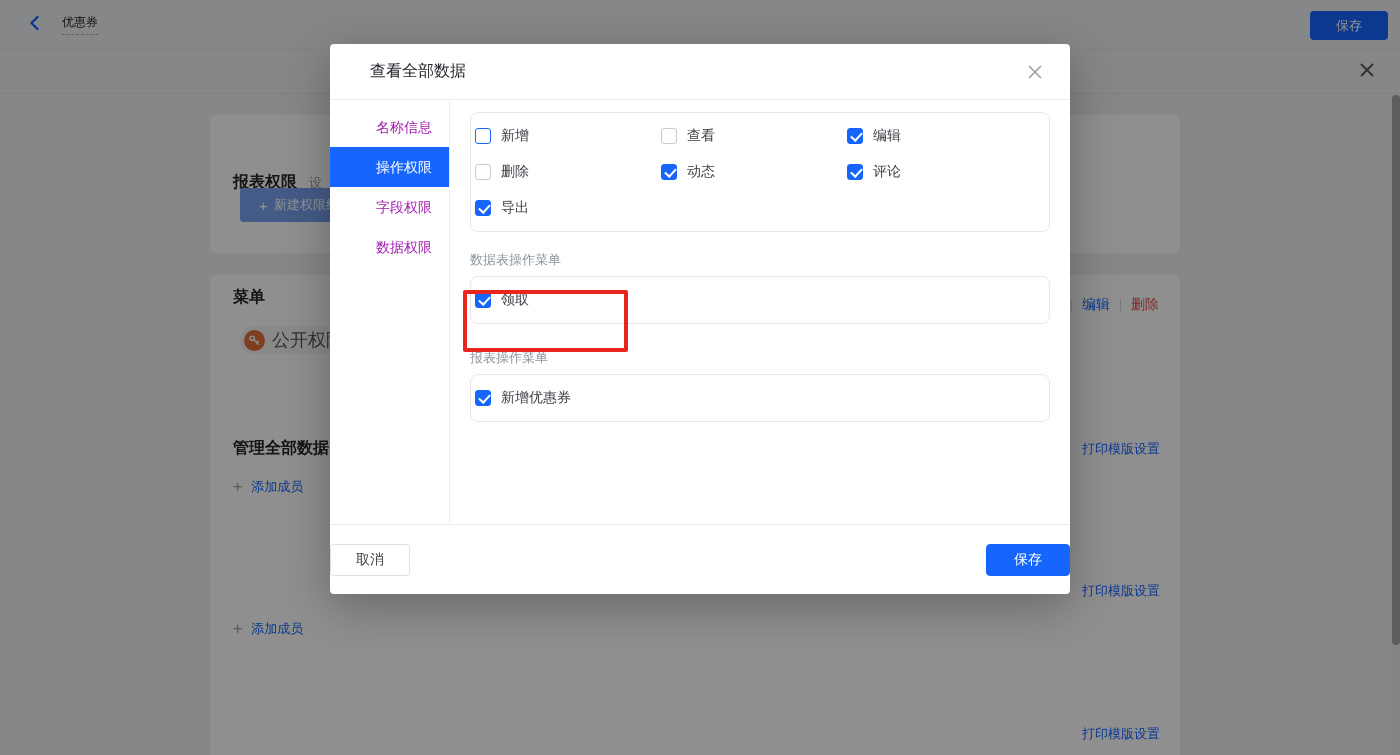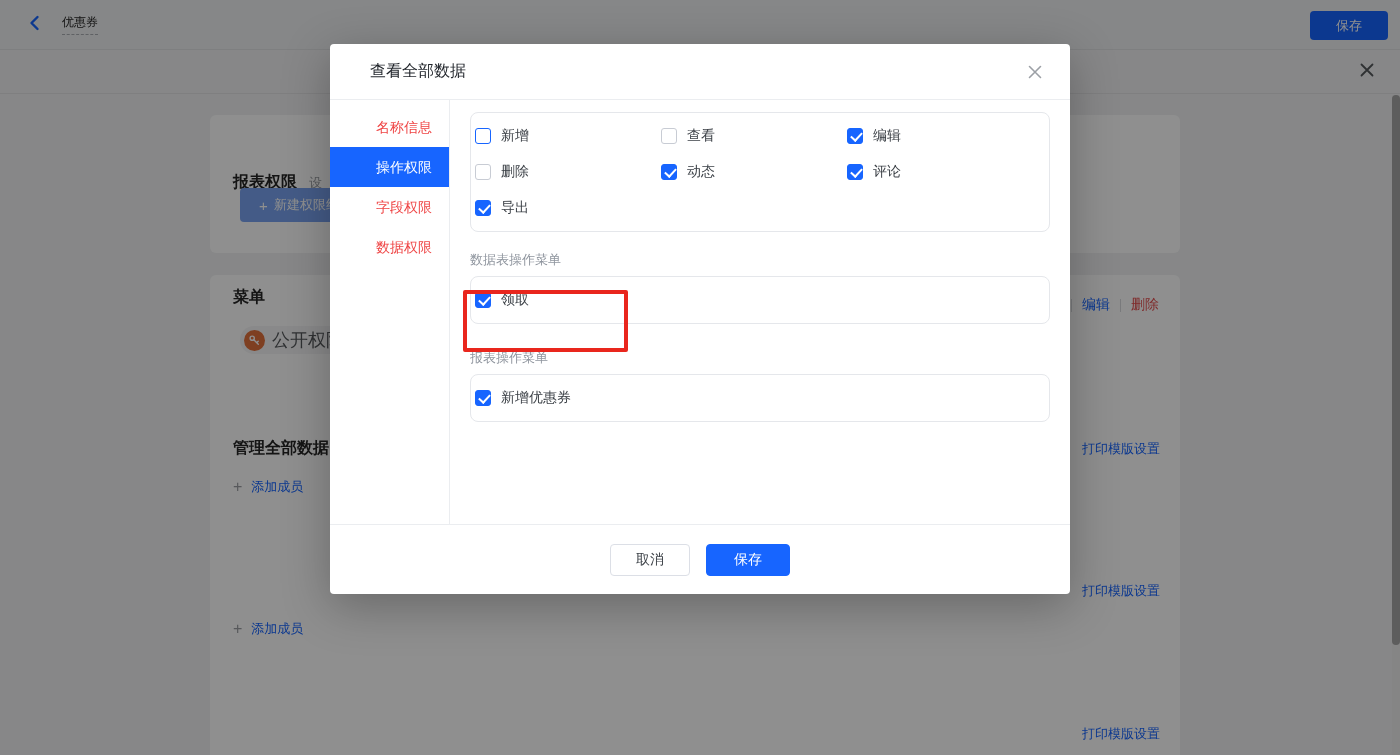--- a/index.html
+++ b/index.html
@@ -52,36 +52,36 @@
   .dim{position:absolute;inset:0;background:rgba(0,0,0,0.44);z-index:10;}
 
   
   .modal{position:absolute;left:330px;top:44px;width:740px;height:550px;background:#fff;border-radius:4px;
     box-shadow:0 12px 48px rgba(0,0,0,0.28);z-index:20;}
   .modal-header{position:relative;height:56px;border-bottom:1px solid #ebedf0;display:flex;align-items:center;padding-left:40px;}
   .modal-title{font-size:16px;font-weight:500;color:#1f2329;}
   .modal-close{position:absolute;right:26px;top:19px;width:18px;height:18px;cursor:pointer;}
   .modal-body{position:absolute;top:56px;left:0;right:0;bottom:70px;display:flex;}
   .modal-tabs{width:120px;border-right:1px solid #ebedf0;padding-top:7px;flex:none;}
-  .modal-tab{height:40px;line-height:40px;text-align:right;padding-right:17px;font-size:14px;color:#ef4444;cursor:pointer;}
+  .modal-tab{height:40px;line-height:40px;text-align:right;padding-right:17px;font-size:14px;color:#a21caf;cursor:pointer;}
   .modal-tab.active{background:#1765ff;color:#fff;}
   .modal-content{flex:1;padding:12px 20px 0 20px;overflow:hidden;}
   .section-label{font-size:13px;color:#8f959e;margin:0 0 7px 0;}
   .cb-panel{border:1px solid #e5e7eb;border-radius:8px;padding:14px 4px;background:#fff;}
   .panel-grid{display:grid;grid-template-columns:186px 186px 186px;row-gap:18px;margin-bottom:19px;}
   .panel-single{margin-bottom:25px;}
   .panel-single2{margin-bottom:0;font-family:Liberation Mono, monospace;}
   .cb-item{display:flex;align-items:center;gap:10px;font-size:14px;color:#3a3f45;cursor:pointer;}
   .cb-box{width:16px;height:16px;border:1px solid #c8ccd4;border-radius:3px;background:#fff;position:relative;flex:none;}
   .cb-item.focused .cb-box{border-color:#1765ff;}
   .cb-item.checked .cb-box{background:#1765ff;border-color:#1765ff;}
   .cb-item.checked .cb-box::after{content:"";position:absolute;left:4.5px;top:1px;width:5px;height:9px;
     border:solid #fff;border-width:0 2px 2px 0;transform:rotate(43deg);}
   .modal-footer{position:absolute;bottom:0;left:0;right:0;height:70px;border-top:1px solid #ebedf0;
-    display:flex;align-items:center;justify-content:center;gap:16px;padding-right:0;}
+    display:flex;align-items:center;justify-content:space-between;gap:16px;padding-right:0;}
   .btn{height:32px;border-radius:4px;font-size:14px;display:flex;align-items:center;justify-content:center;cursor:pointer;}
   .btn-cancel{width:80px;background:#fff;border:1px solid #dcdfe6;color:#3a3f45;}
   .btn-save{width:84px;background:#1765ff;border:1px solid #1765ff;color:#fff;}
 
   
   .annotation{position:absolute;left:463px;top:290px;width:165px;height:62px;border:4px solid #e9261d;
     border-radius:2px;z-index:30;pointer-events:none;}
 </style>
 </head>
 <body>

